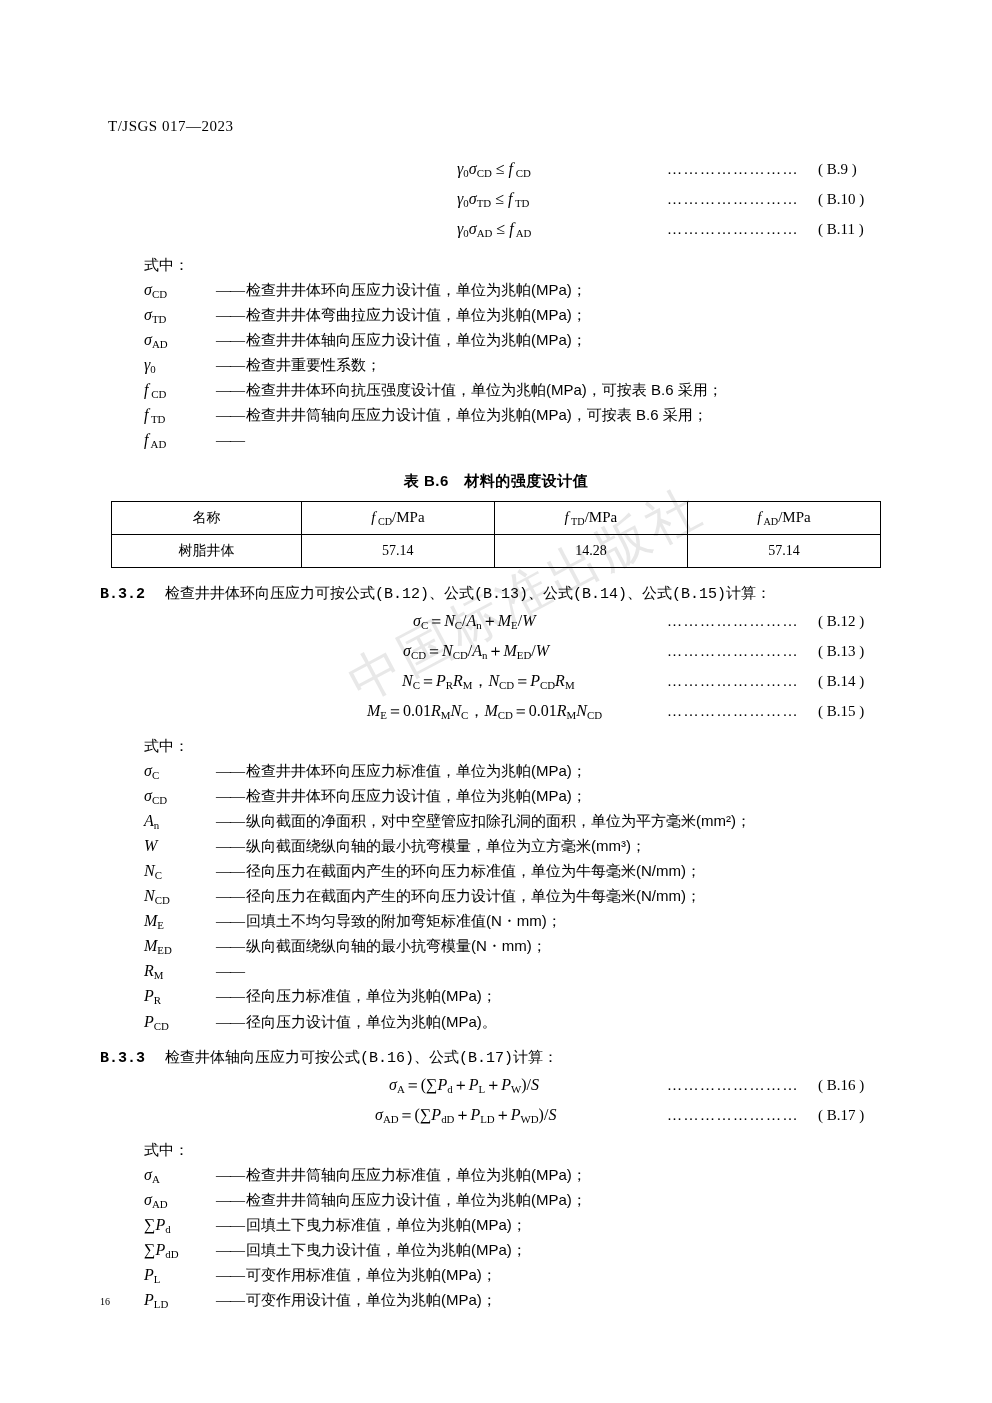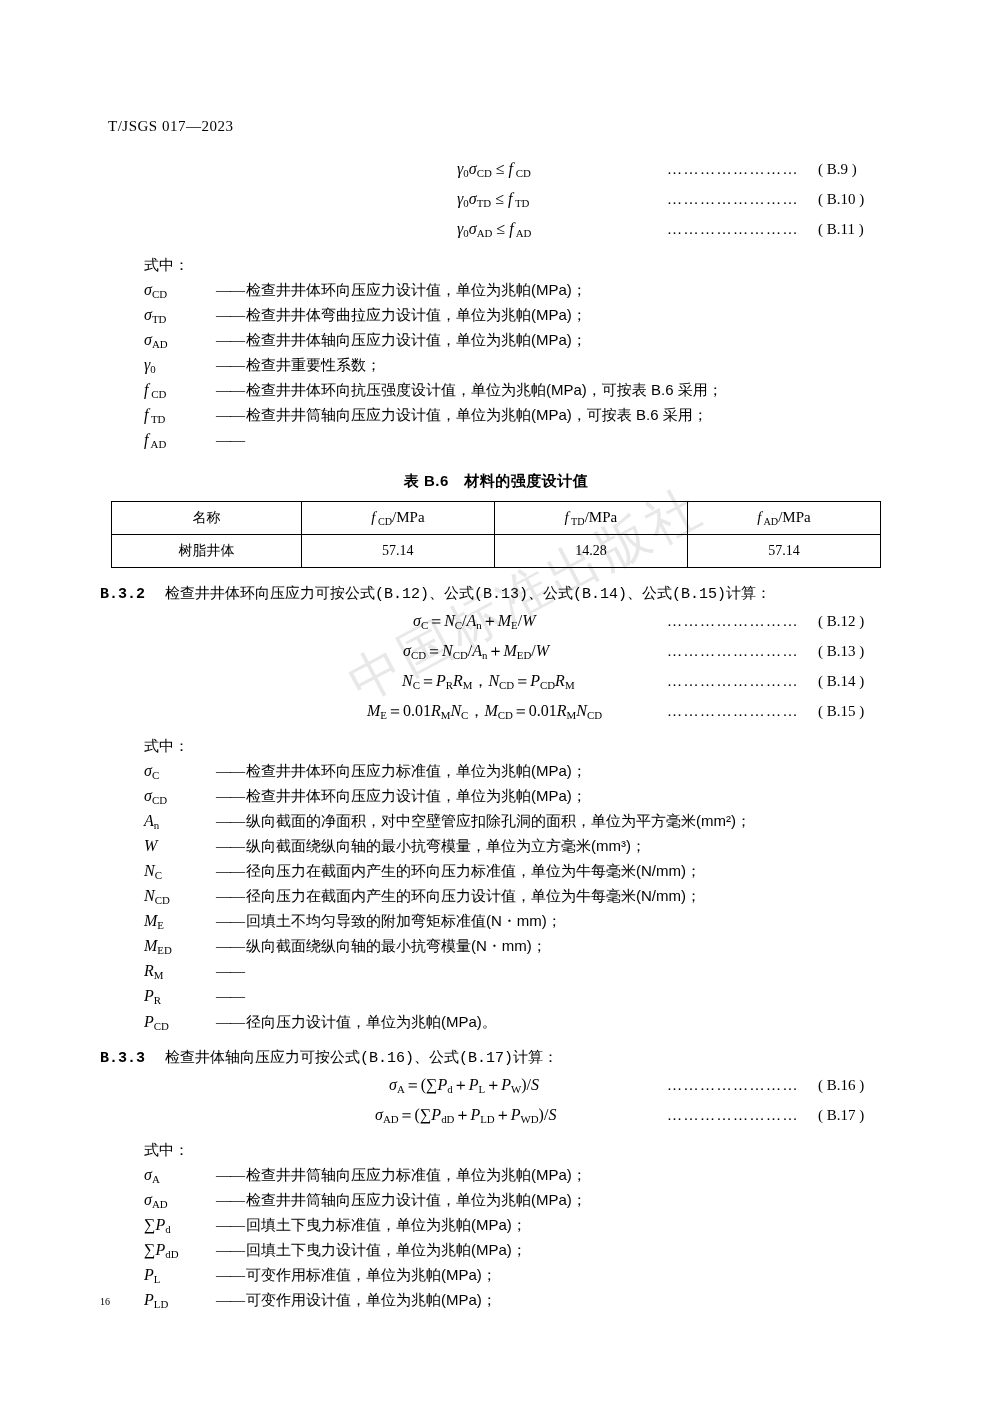--- a/index.html
+++ b/index.html
@@ -349,20 +349,21 @@
         <div class="def-dash">——</div>
         <div class="def-text">纵向截面绕纵向轴的最小抗弯模量(N・mm)；</div>
       </div>
       <div class="def-row">
         <div class="def-sym"><span class="ital">R</span><span class="sub">M</span></div>
         <div class="def-dash">——</div>
       </div>
       <div class="def-row">
         <div class="def-sym"><span class="ital">P</span><span class="sub">R</span></div>
         <div class="def-dash">——</div>
+        <div class="def-text">径向压力标准值，单位为兆帕(MPa)；</div>
       </div>
       <div class="def-row">
         <div class="def-sym"><span class="ital">P</span><span class="sub">CD</span></div>
         <div class="def-dash">——</div>
         <div class="def-text">径向压力设计值，单位为兆帕(MPa)。</div>
       </div>
     </div>
 
     <div class="clause">
       <div class="clause-no">B.3.3</div>

